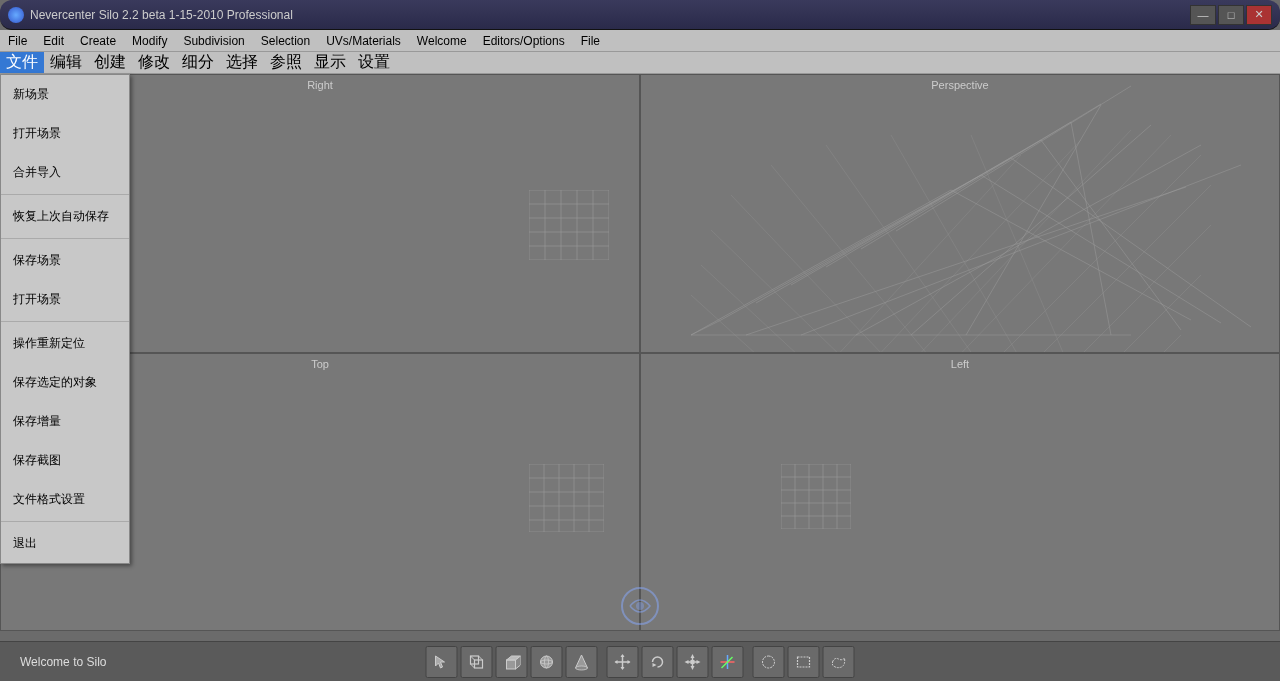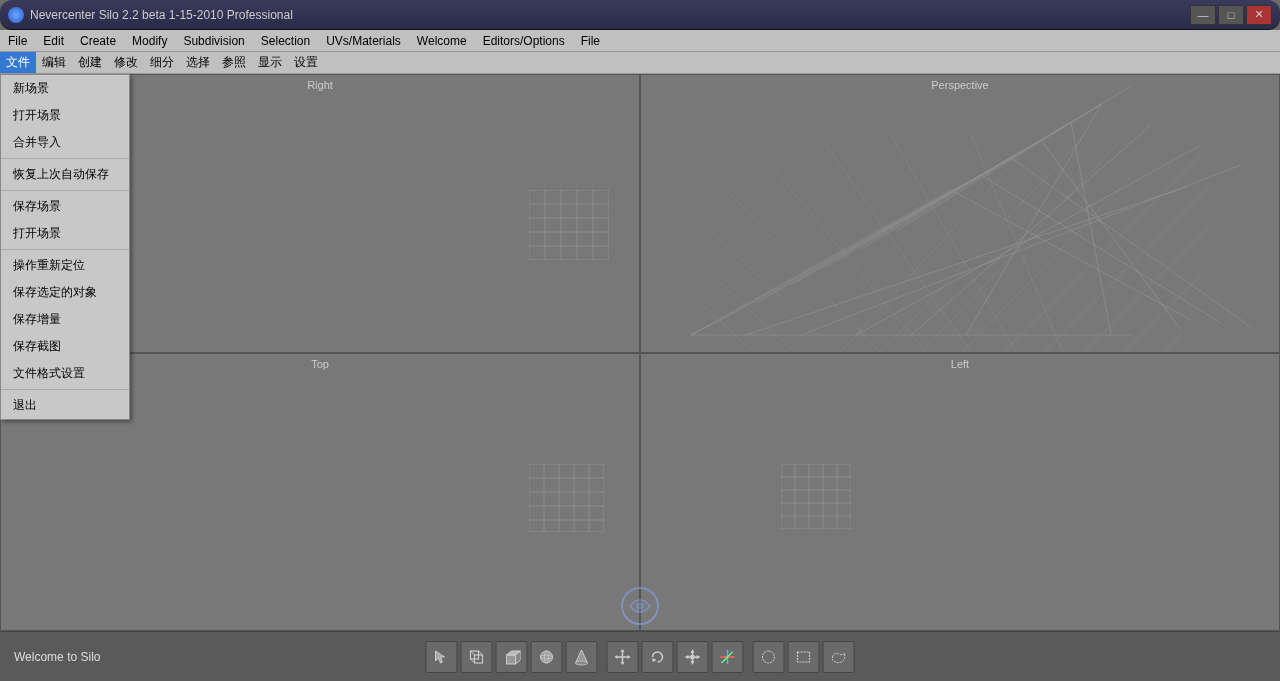--- a/index.html
+++ b/index.html
@@ -81,40 +81,40 @@
       height: 22px;
       background: #c0c0c0;
       display: flex;
       align-items: center;
       border-bottom: 1px solid #999;
       position: relative;
     }
     .menu-item-cn {
       padding: 2px 6px;
       color: #000;
-      font-size: 12px;
+      font-size: 16px;
       cursor: pointer;
       height: 100%;
       display: flex;
       align-items: center;
     }
 
     
     #dropdown-menu {
       position: absolute;
       top: 22px;
       left: 0;
       width: 130px;
       background: #c8c8c8;
       border: 1px solid #888;
       z-index: 100;
       box-shadow: 2px 2px 4px rgba(0,0,0,0.4);
     }
     .dropdown-item {
-      padding: 5px 12px;
+      padding: 11px 12px;
       color: #000;
       font-size: 12px;
       cursor: pointer;
       display: block;
       white-space: nowrap;
     }
     .dropdown-separator {
       height: 1px;
       background: #aaa;
       margin: 2px 0;
@@ -167,26 +167,26 @@
     #vp-top {
       background: #787878;
     }
 
     
     #bottom-toolbar {
       position: absolute;
       bottom: 0;
       left: 0;
       right: 0;
-      height: 50px;
+      height: 40px;
       background: #5a5a5a;
       display: flex;
       align-items: center;
       justify-content: space-between;
-      padding: 0 14px;
+      padding: 0 20px;
       border-top: 1px solid #444;
     }
 
     #status-bar {
       color: #ddd;
       font-size: 12px;
     }
 
     #toolbar-buttons {
       display: flex;

